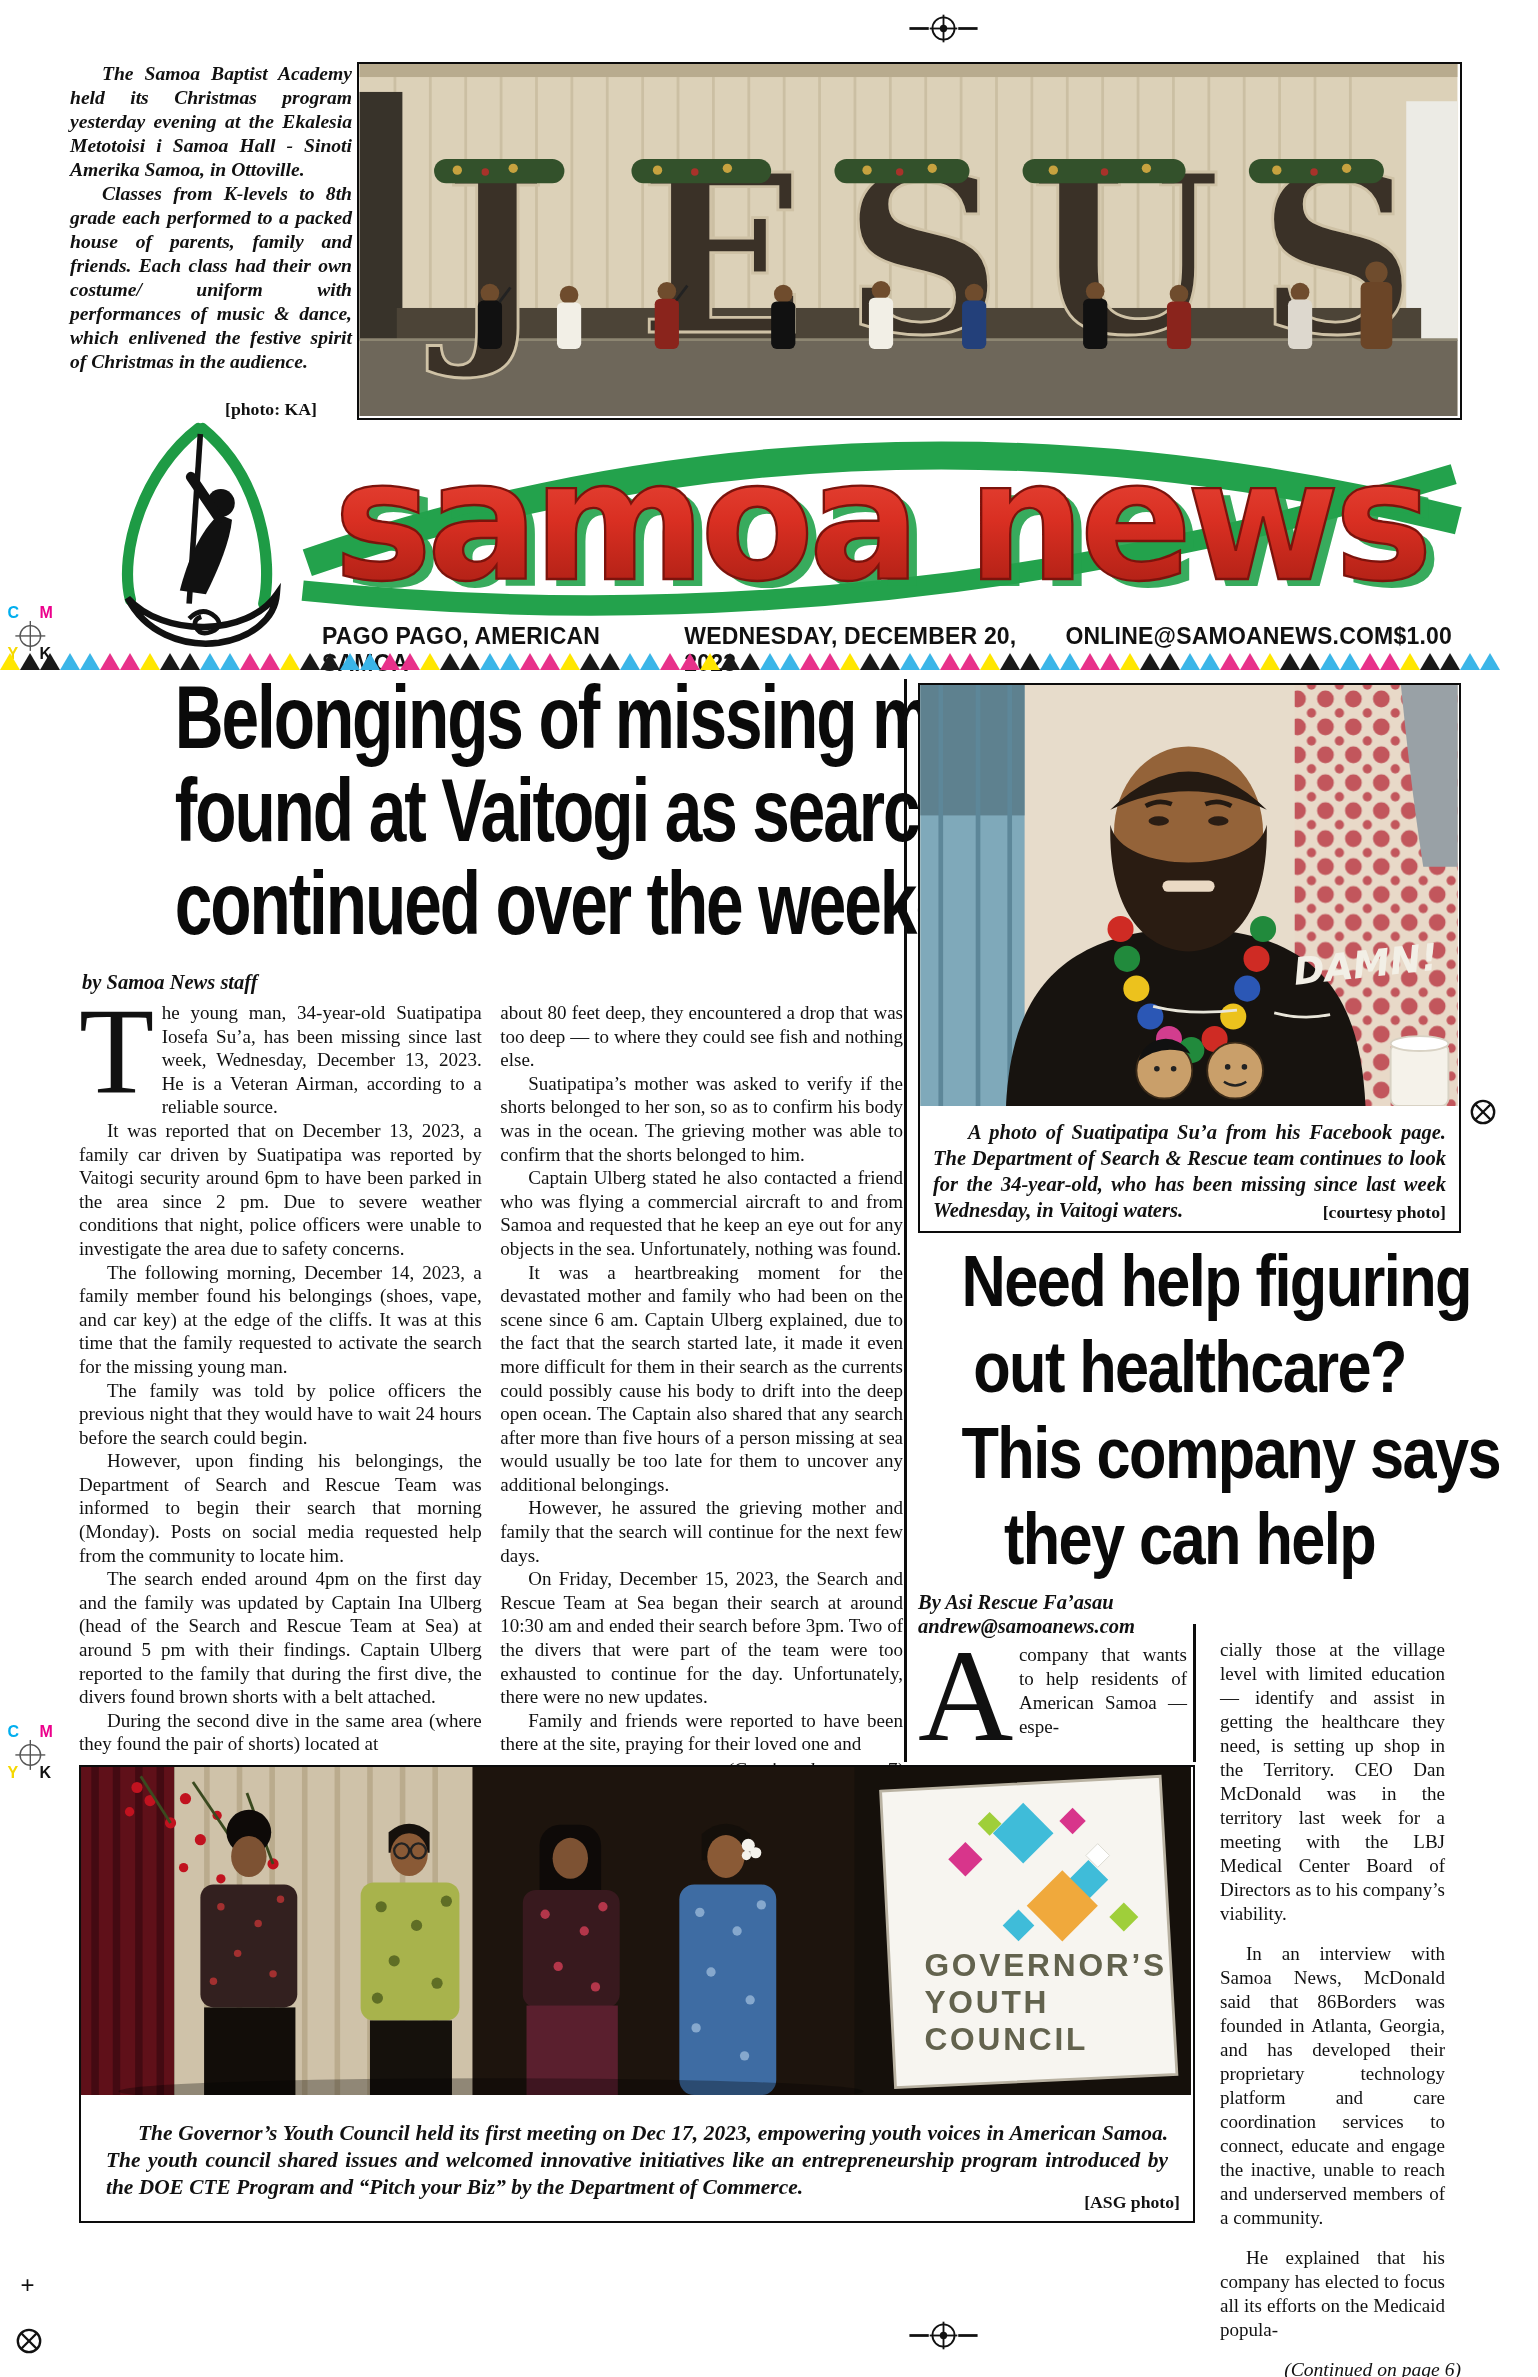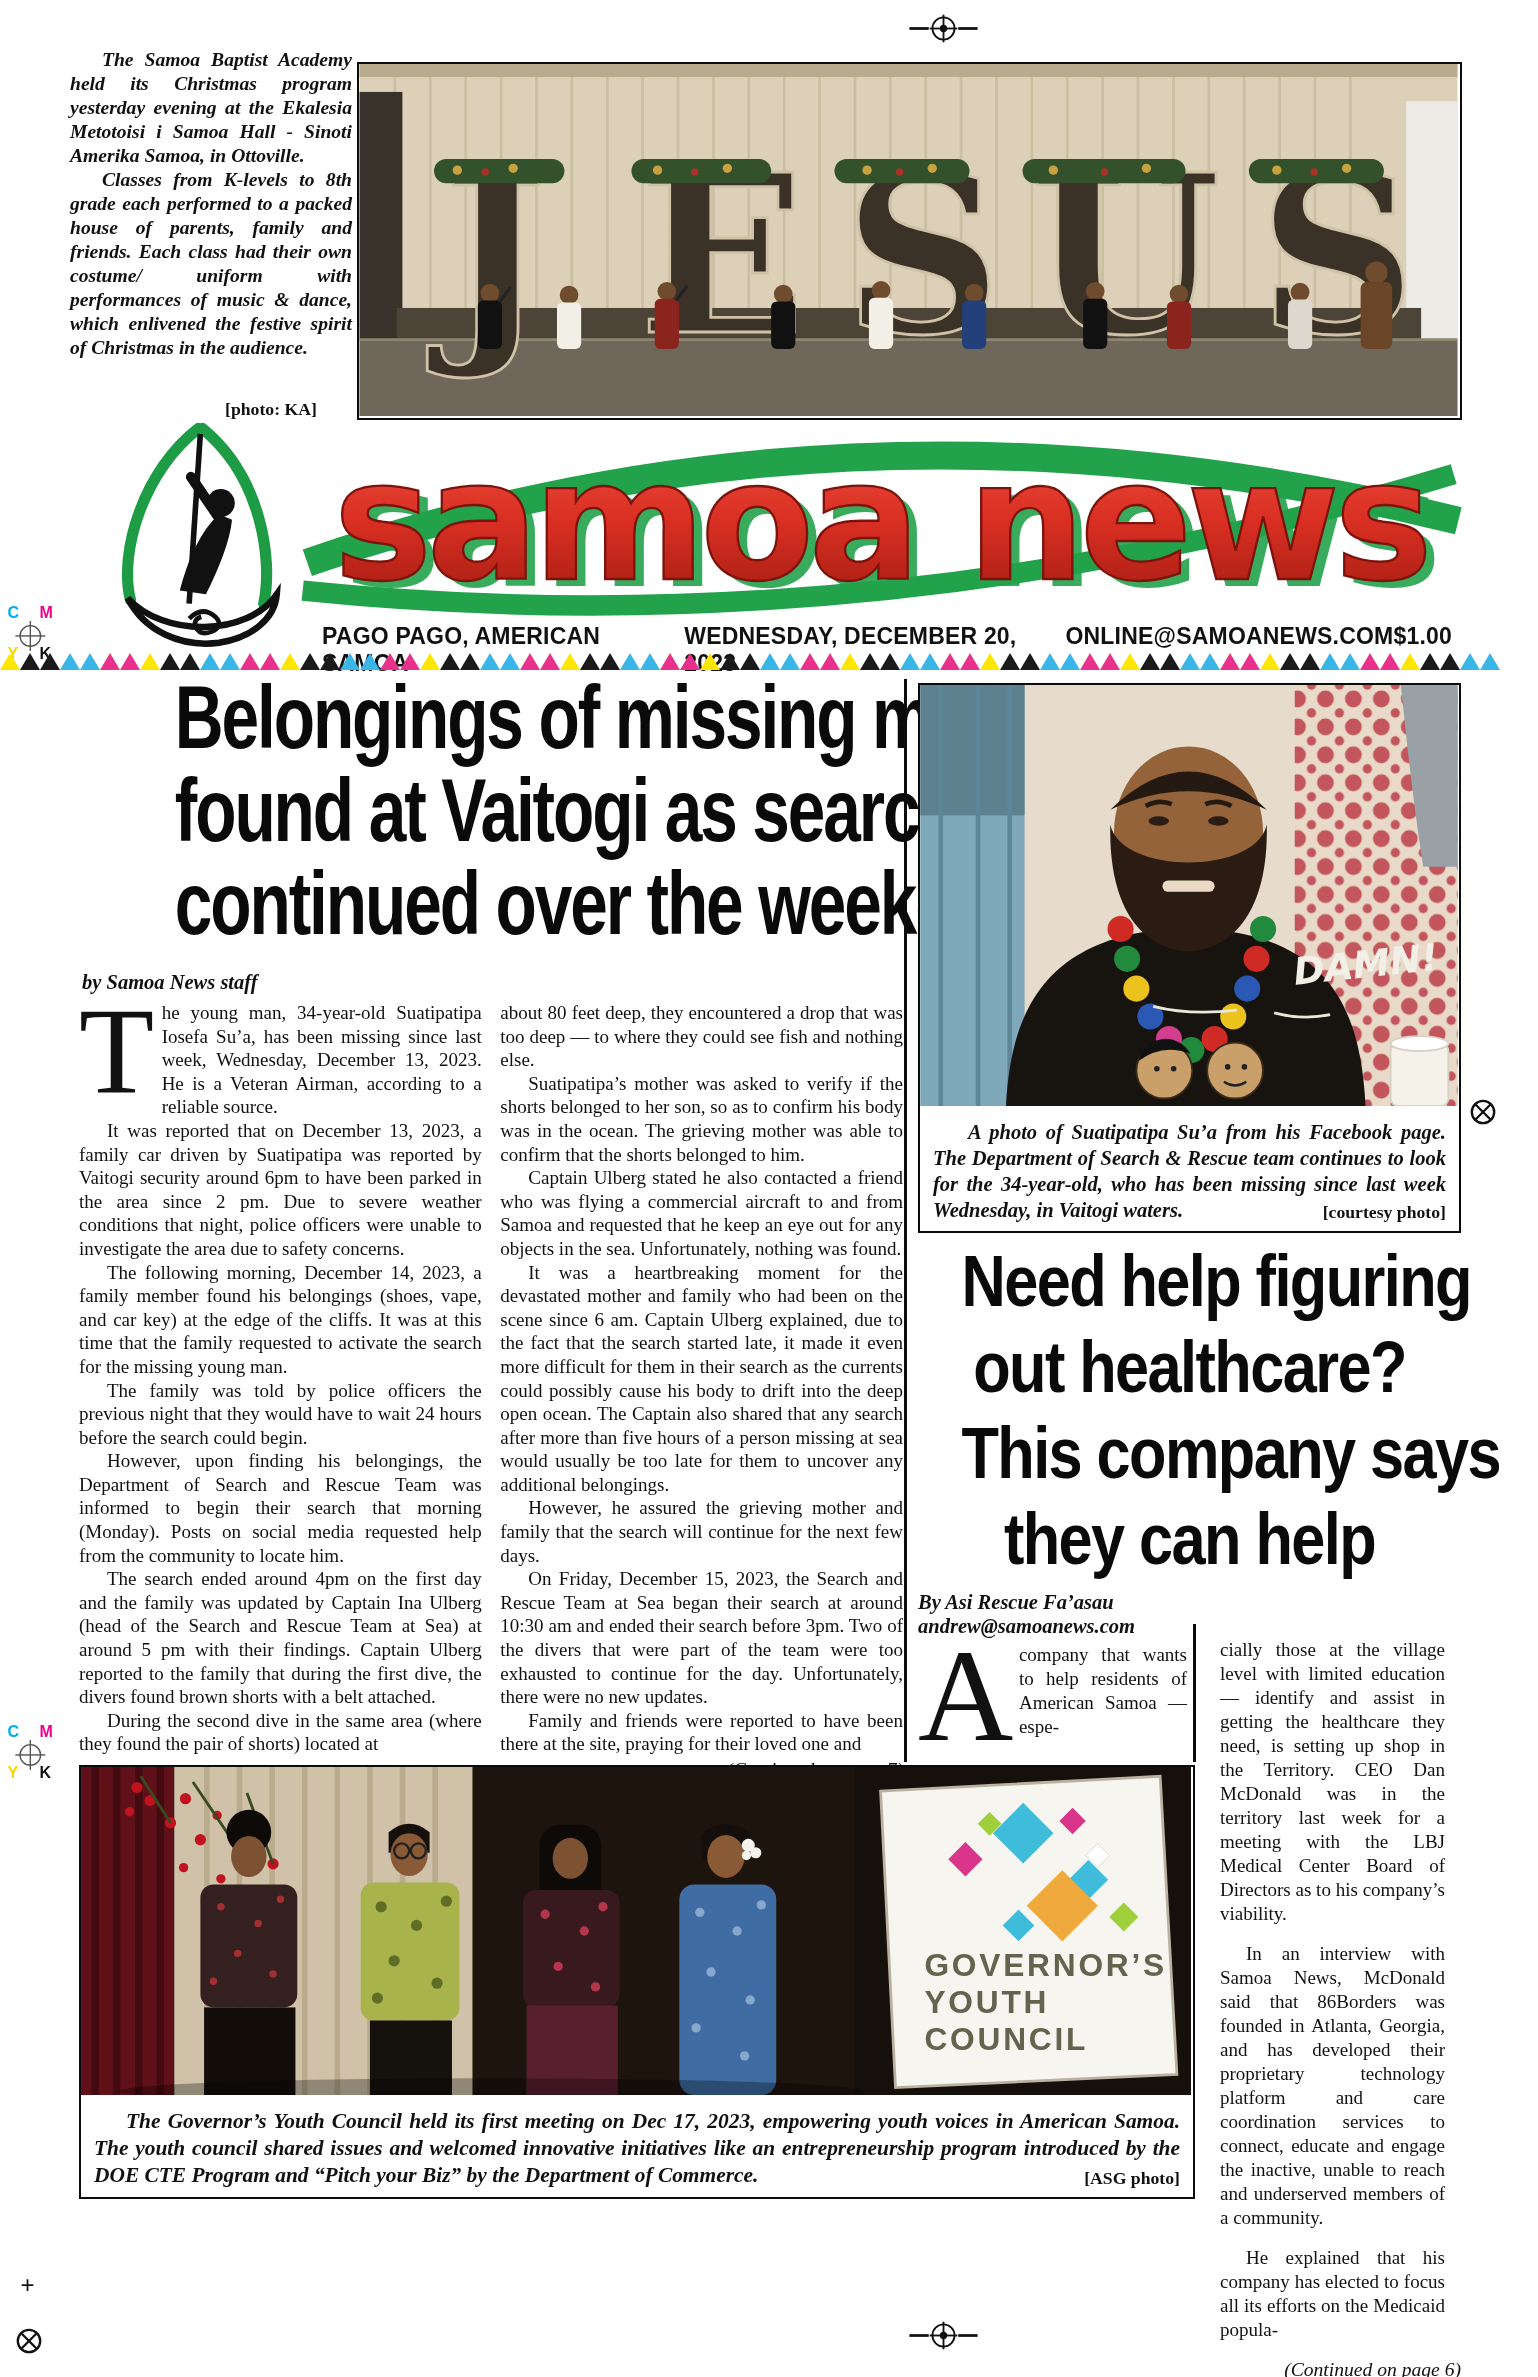--- a/index.html
+++ b/index.html
@@ -11,34 +11,34 @@
   .regmark svg, .circx svg{display:block;}
   .cmyk{width:58px;height:62px;font-family:"Liberation Sans",sans-serif;font-weight:700;font-size:16px;}
   .cmyk span{position:absolute;}
   .cmyk .c{left:1.9px;top:0;color:#00aeef;}
   .cmyk .m{left:34px;top:0;color:#ec008c;}
   .cmyk .y{left:1.9px;top:41px;color:#f5d800;}
   .cmyk .k{left:34px;top:41px;color:#111;}
   .plusmark{font-family:"Liberation Sans",sans-serif;font-size:24px;font-weight:400;color:#111;}
 
   
-  .intro{left:70px;top:48px;width:282px;font:italic 700 19.6px/24px "Liberation Serif",serif;text-align:justify;}
+  .intro{left:70px;top:62px;width:282px;font:italic 700 19.6px/24px "Liberation Serif",serif;text-align:justify;}
   .intro p{margin:0;text-indent:32px;}
   .intro-credit{left:225px;top:399px;font:700 17.7px "Liberation Serif",serif;}
 
   
   .photo-frame{border:2.8px solid #0c0c0c;background:#fff;box-sizing:border-box;}
   .jesus{left:357px;top:62px;width:1105px;height:358px;}
   .suati-fig{left:918px;top:683px;width:543px;}
   .youth-fig{left:79px;top:1765px;width:1116px;}
   .caption{background:#fff;position:relative;text-align:justify;}
   .caption-1{padding:9.3px 13px 7.5px 13px;font:italic 700 20.5px/26px "Liberation Serif",serif;}
   .caption-1 p{margin:0;text-indent:35px;}
   .caption-2{padding:9.3px 13px 7.5px 13px;font:italic 700 21.4px/27px "Liberation Serif",serif;}
-  .caption-2 p{margin:0;text-indent:32px;}
+  .caption-2 p{margin:12px;text-indent:32px;}
   .cap-credit{position:absolute;right:13px;bottom:7.5px;font:700 17.7px "Liberation Serif",serif;font-style:normal;}
 
   
   .logo{left:79px;top:421px;}
   .wordmark{left:298px;top:418px;}
   .dateline{left:322px;top:623px;width:1130px;display:flex;justify-content:space-between;
             font-family:"Liberation Sans",sans-serif;font-weight:700;font-size:23px;letter-spacing:0.2px;}
   .tribar{left:0;top:653px;width:1538px;height:17px;font-size:0;white-space:nowrap;overflow:hidden;}
   .tri{display:inline-block;width:0;height:0;border-left:10.3px solid transparent;border-right:10.3px solid transparent;border-bottom:17px solid #111;}
 

